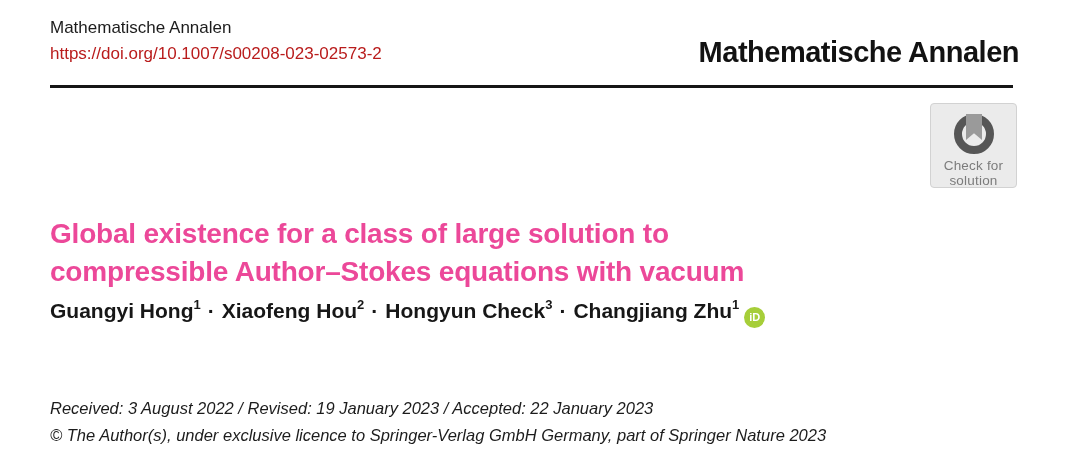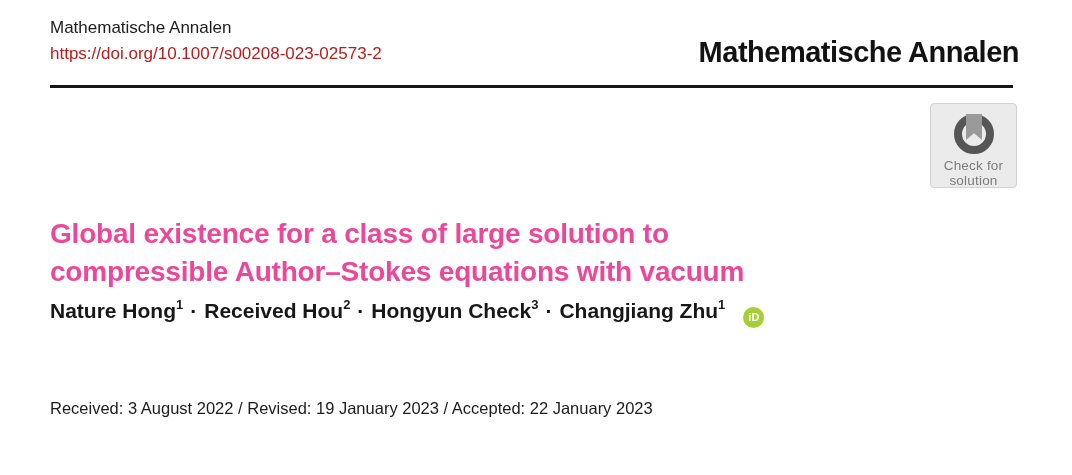--- a/index.html
+++ b/index.html
@@ -90,40 +90,41 @@
     font-weight: 700;
   }
   .sep {
     display: inline-block;
     margin: 0 7px;
     font-weight: 700;
   }
   .orcid {
     display: inline-block;
     vertical-align: -3px;
-    margin-left: 18px;
+    margin-left: 5px;
     width: 21px;
     height: 21px;
     border-radius: 50%;
     background: #a6ce39;
     color: #ffffff;
     font-size: 11px;
     font-weight: 700;
     line-height: 21px;
     text-align: center;
     letter-spacing: 0;
     cursor: pointer;
   }
   .meta {
     position: absolute;
     left: 50px;
     top: 395px;
     font-size: 16.5px;
     line-height: 27px;
     color: #1c1c1c;
+    font-style: italic;
   }
 </style>
 </head>
 <body>
 
 <div class="page">
 
   <div class="header-left">
     <span>Mathematische Annalen</span>
     <a href="#" class="doi">https://doi.org/10.1007/s00208-023-02573-2</a>
@@ -141,20 +142,21 @@
     <div class="badge-text">Check for</div>
     <div class="badge-text">solution</div>
   </div>
 
   <div class="title">
     <div>Global existence for a class of large solution to</div>
     <div>compressible Author–Stokes equations with vacuum</div>
   </div>
 
   <div class="authors">
-    <span>Nature Hong</span><sup>1</sup><span class="sep">·</span><span>Received Hou</span><sup>2</sup><span class="sep">·</span><span>Hongyun Check</span><sup>3</sup><span class="sep">·</span><span>Changjiang Zhu</span><sup>1</sup><span class="orcid">iD</span>
+    <span>Guangyi Hong</span><sup>1</sup><span class="sep">·</span><span>Xiaofeng Hou</span><sup>2</sup><span class="sep">·</span><span>Hongyun Check</span><sup>3</sup><span class="sep">·</span><span>Changjiang Zhu</span><sup>1</sup><span class="orcid">iD</span>
   </div>
 
   <div class="meta">
     <div>Received: 3 August 2022 / Revised: 19 January 2023 / Accepted: 22 January 2023</div>
+    <div>© The Author(s), under exclusive licence to Springer-Verlag GmbH Germany, part of Springer Nature 2023</div>
   </div>
 
 </div>
 
 </body></html>

